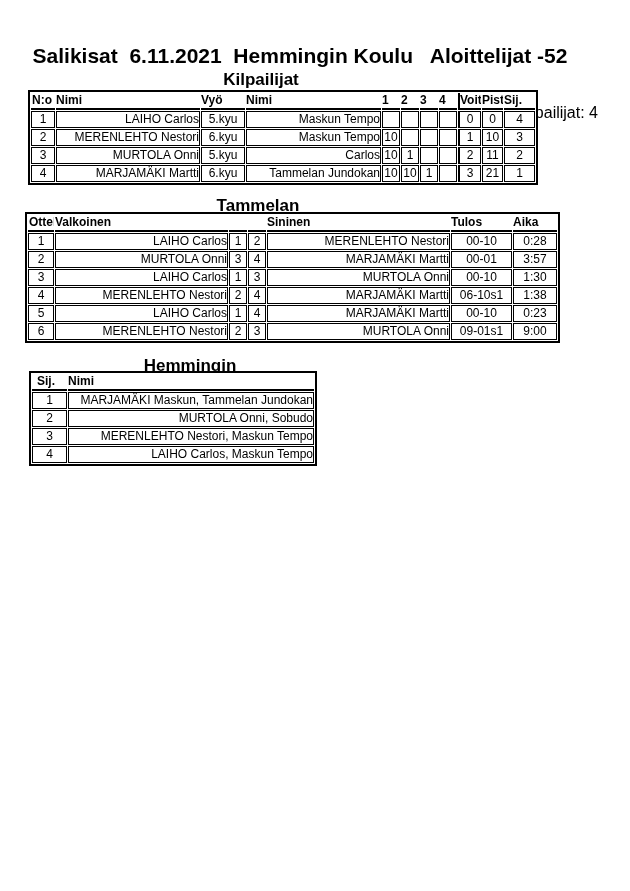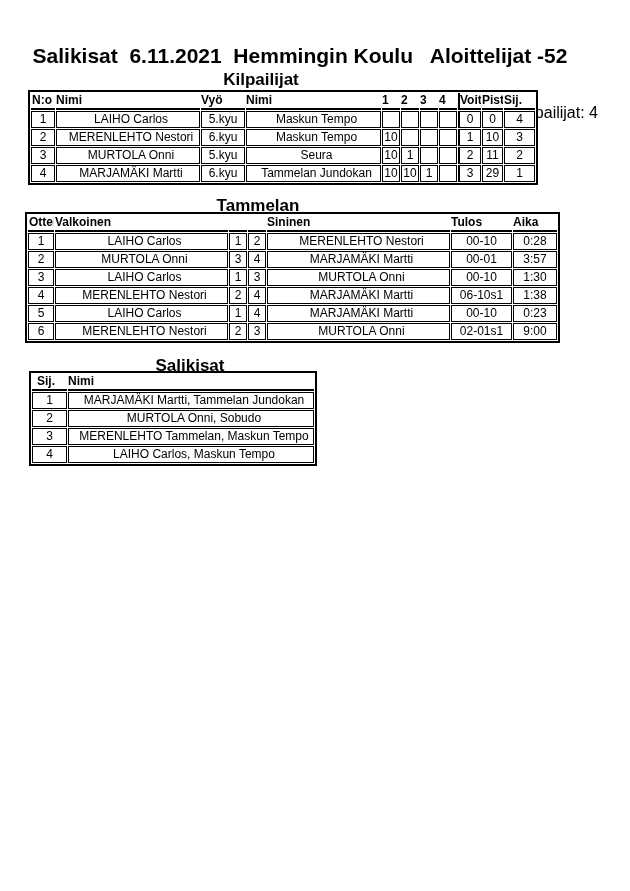--- a/index.html
+++ b/index.html
@@ -59,21 +59,21 @@
     height: 15px;
     line-height: 15px;
     font-size: 12px;
     font-weight: bold;
     padding: 0;
     white-space: nowrap;
     overflow: hidden;
     text-align: left;
   }
   .c { text-align: center; }
-  .l { text-align: center; padding-left: 6px !important; }
+  .l { text-align: right; padding-left: 6px !important; }
   th.hl { text-align: left; padding-left: 1px !important; }
   th.hl3 { text-align: left; padding-left: 5px !important; }
   .sep { border-left: 2px solid #000 !important; }
   #t1 { left: 28px; top: 90px;  width: 510px; }
   #t2 { left: 25px; top: 212px; width: 535px; }
   #t3 { left: 29px; top: 371px; width: 288px; }
 </style>
 </head>
 <body>
 
@@ -137,40 +137,40 @@
         <td class="c"></td>
         <td class="c"></td>
         <td class="c sep">1</td>
         <td class="c">10</td>
         <td class="c">3</td>
       </tr>
       <tr>
         <td class="c">3</td>
         <td class="l">MURTOLA Onni</td>
         <td class="c">5.kyu</td>
-        <td class="l">Seura</td>
+        <td class="l">Carlos</td>
         <td class="c">10</td>
         <td class="c">1</td>
         <td class="c"></td>
         <td class="c"></td>
         <td class="c sep">2</td>
         <td class="c">11</td>
         <td class="c">2</td>
       </tr>
       <tr>
         <td class="c">4</td>
         <td class="l">MARJAMÄKI Martti</td>
         <td class="c">6.kyu</td>
         <td class="l">Tammelan Jundokan</td>
         <td class="c">10</td>
         <td class="c">10</td>
         <td class="c">1</td>
         <td class="c"></td>
         <td class="c sep">3</td>
-        <td class="c">29</td>
+        <td class="c">21</td>
         <td class="c">1</td>
       </tr>
     </tbody>
   </table>
 
   <div class="seclabel" style="left:258px; top:196px;">Tammelan</div>
 
   <table class="t" id="t2">
     <colgroup>
       <col style="width:26px">
@@ -237,51 +237,51 @@
         <td class="l">MARJAMÄKI Martti</td>
         <td class="c">00-10</td>
         <td class="c">0:23</td>
       </tr>
       <tr>
         <td class="c">6</td>
         <td class="l">MERENLEHTO Nestori</td>
         <td class="c">2</td>
         <td class="c">3</td>
         <td class="l">MURTOLA Onni</td>
-        <td class="c">02-01s1</td>
+        <td class="c">09-01s1</td>
         <td class="c">9:00</td>
       </tr>
     </tbody>
   </table>
 
-  <div class="seclabel" style="left:190px; top:356px;">Salikisat</div>
+  <div class="seclabel" style="left:190px; top:356px;">Hemmingin</div>
 
   <table class="t" id="t3">
     <colgroup>
       <col style="width:35px">
         <col style="width:246px">
     </colgroup>
     <thead>
       <tr>
         <th class="hl3">Sij.</th>
         <th>Nimi</th>
       </tr>
     </thead>
     <tbody>
       <tr>
         <td class="c">1</td>
-        <td class="l">MARJAMÄKI Martti, Tammelan Jundokan</td>
+        <td class="l">MARJAMÄKI Maskun, Tammelan Jundokan</td>
       </tr>
       <tr>
         <td class="c">2</td>
         <td class="l">MURTOLA Onni, Sobudo</td>
       </tr>
       <tr>
         <td class="c">3</td>
-        <td class="l">MERENLEHTO Tammelan, Maskun Tempo</td>
+        <td class="l">MERENLEHTO Nestori, Maskun Tempo</td>
       </tr>
       <tr>
         <td class="c">4</td>
         <td class="l">LAIHO Carlos, Maskun Tempo</td>
       </tr>
     </tbody>
   </table>
 
 </div>
 

